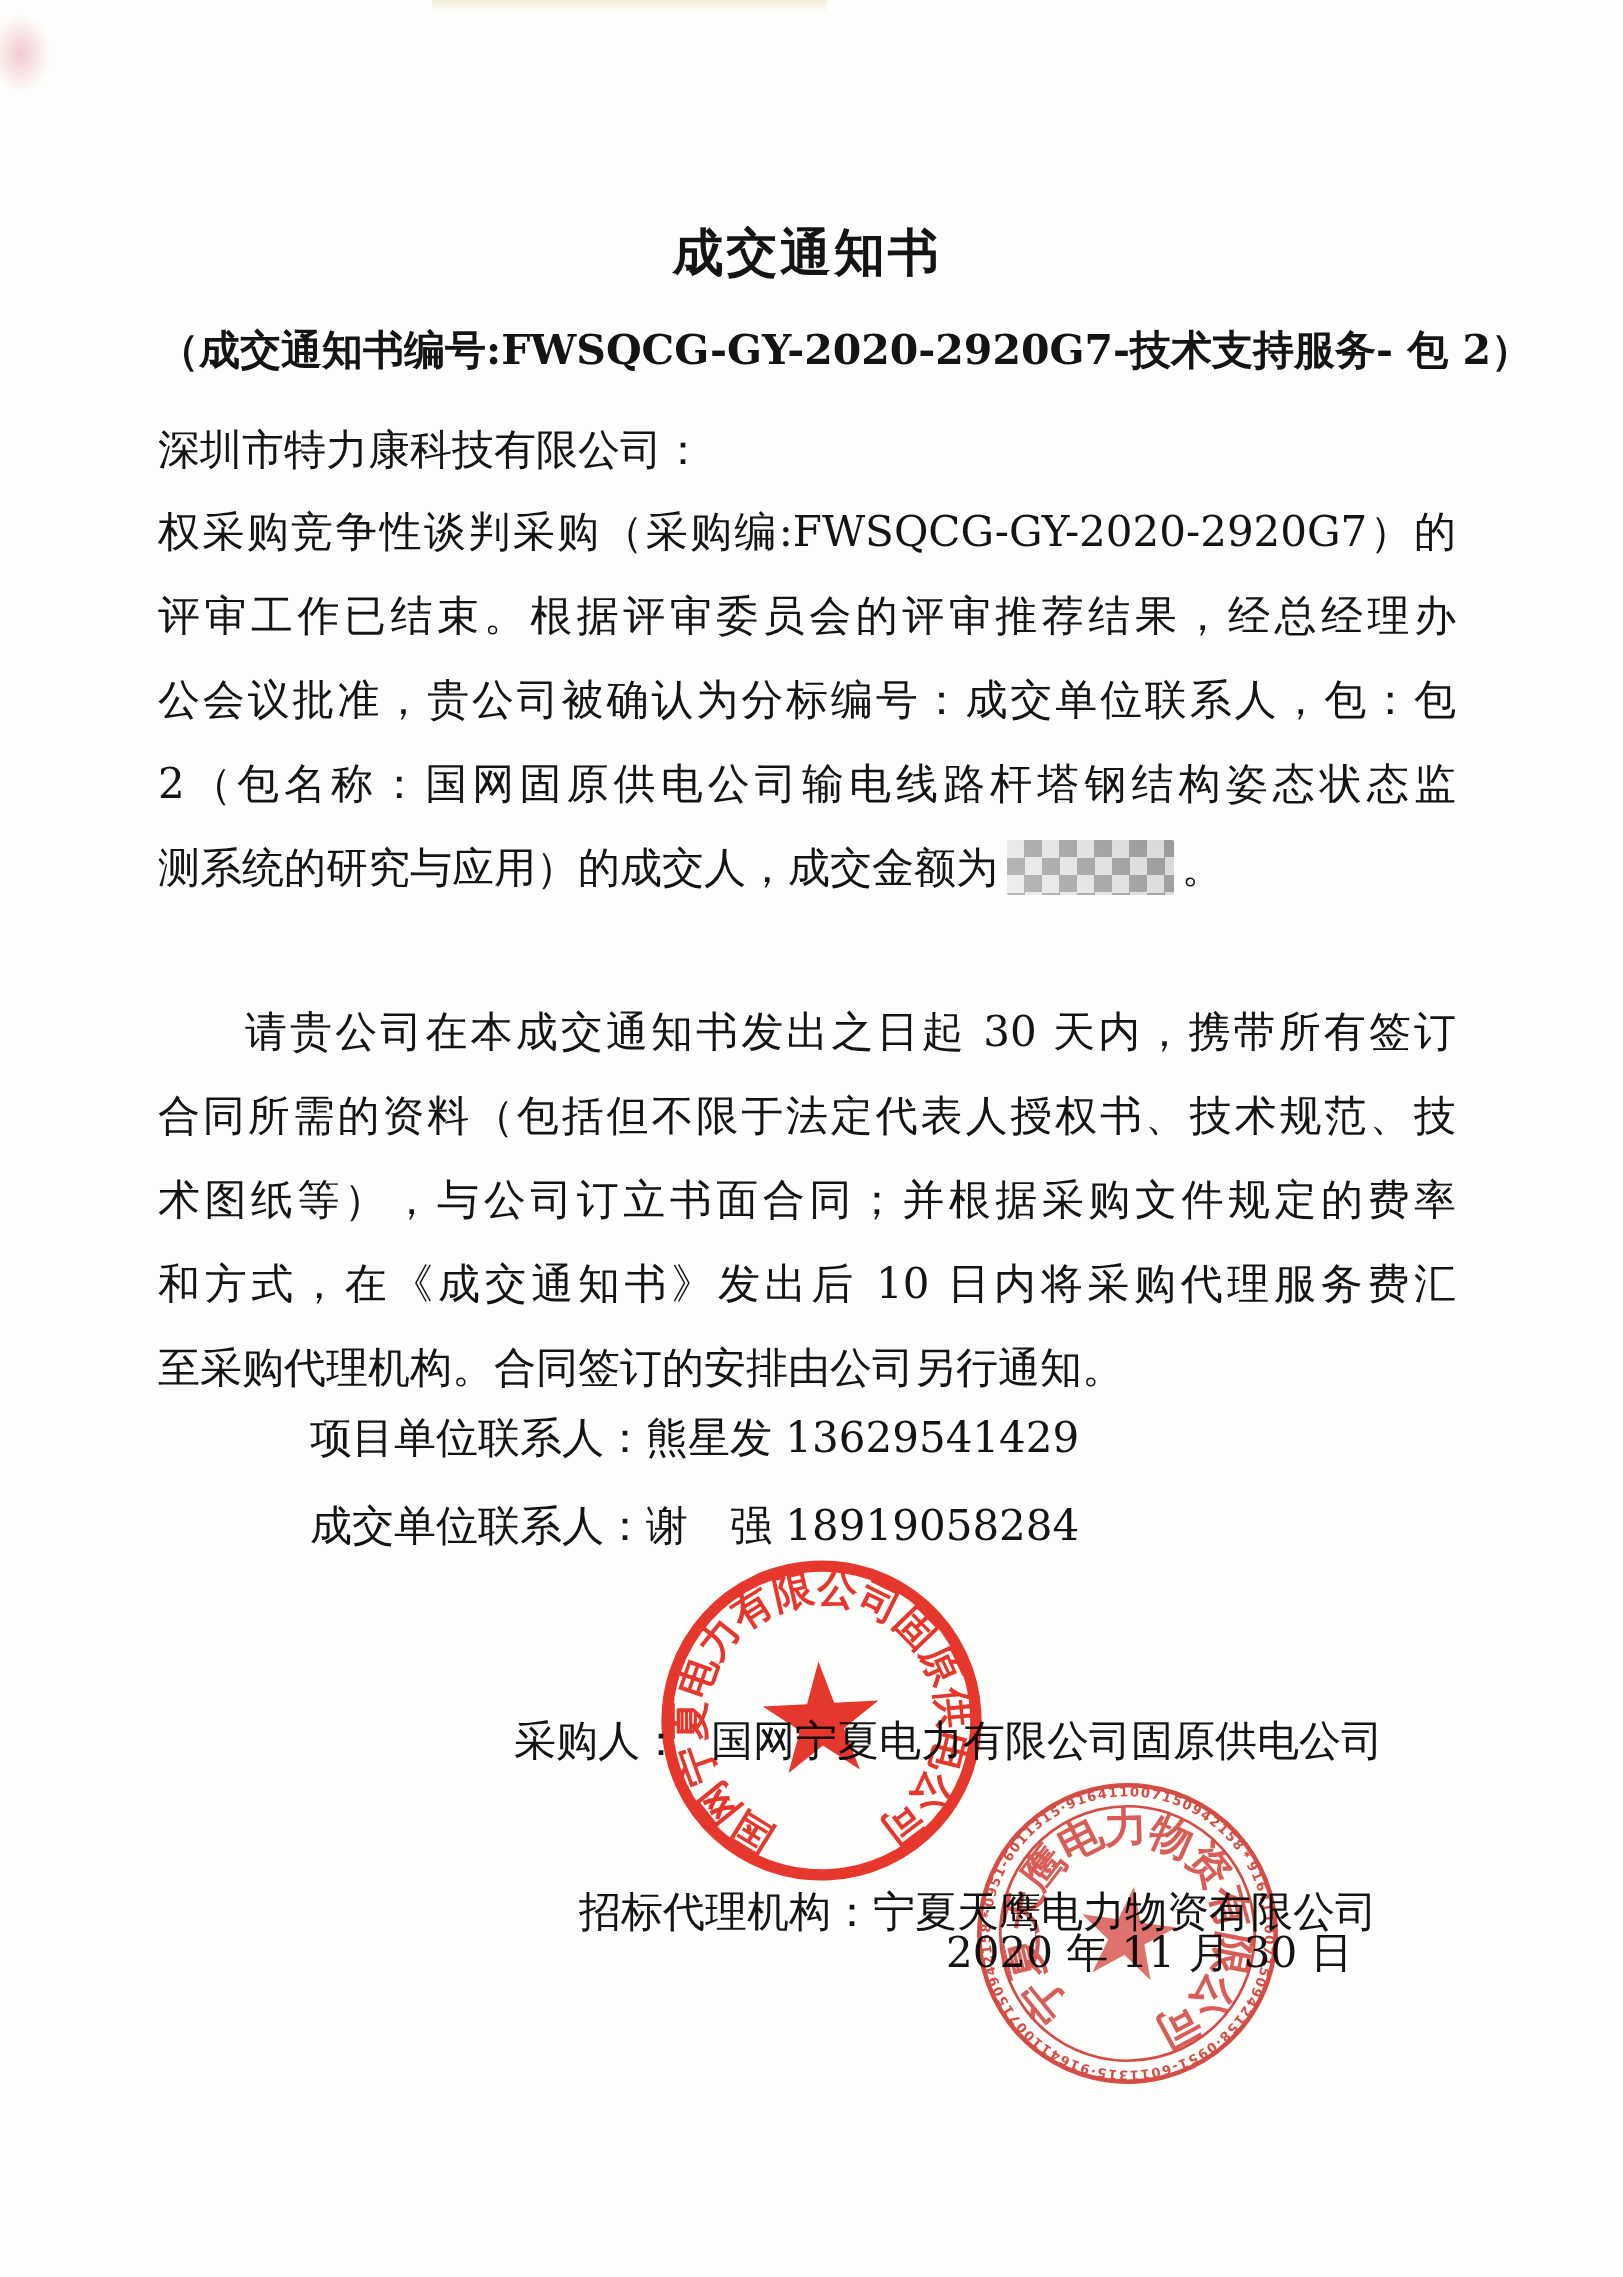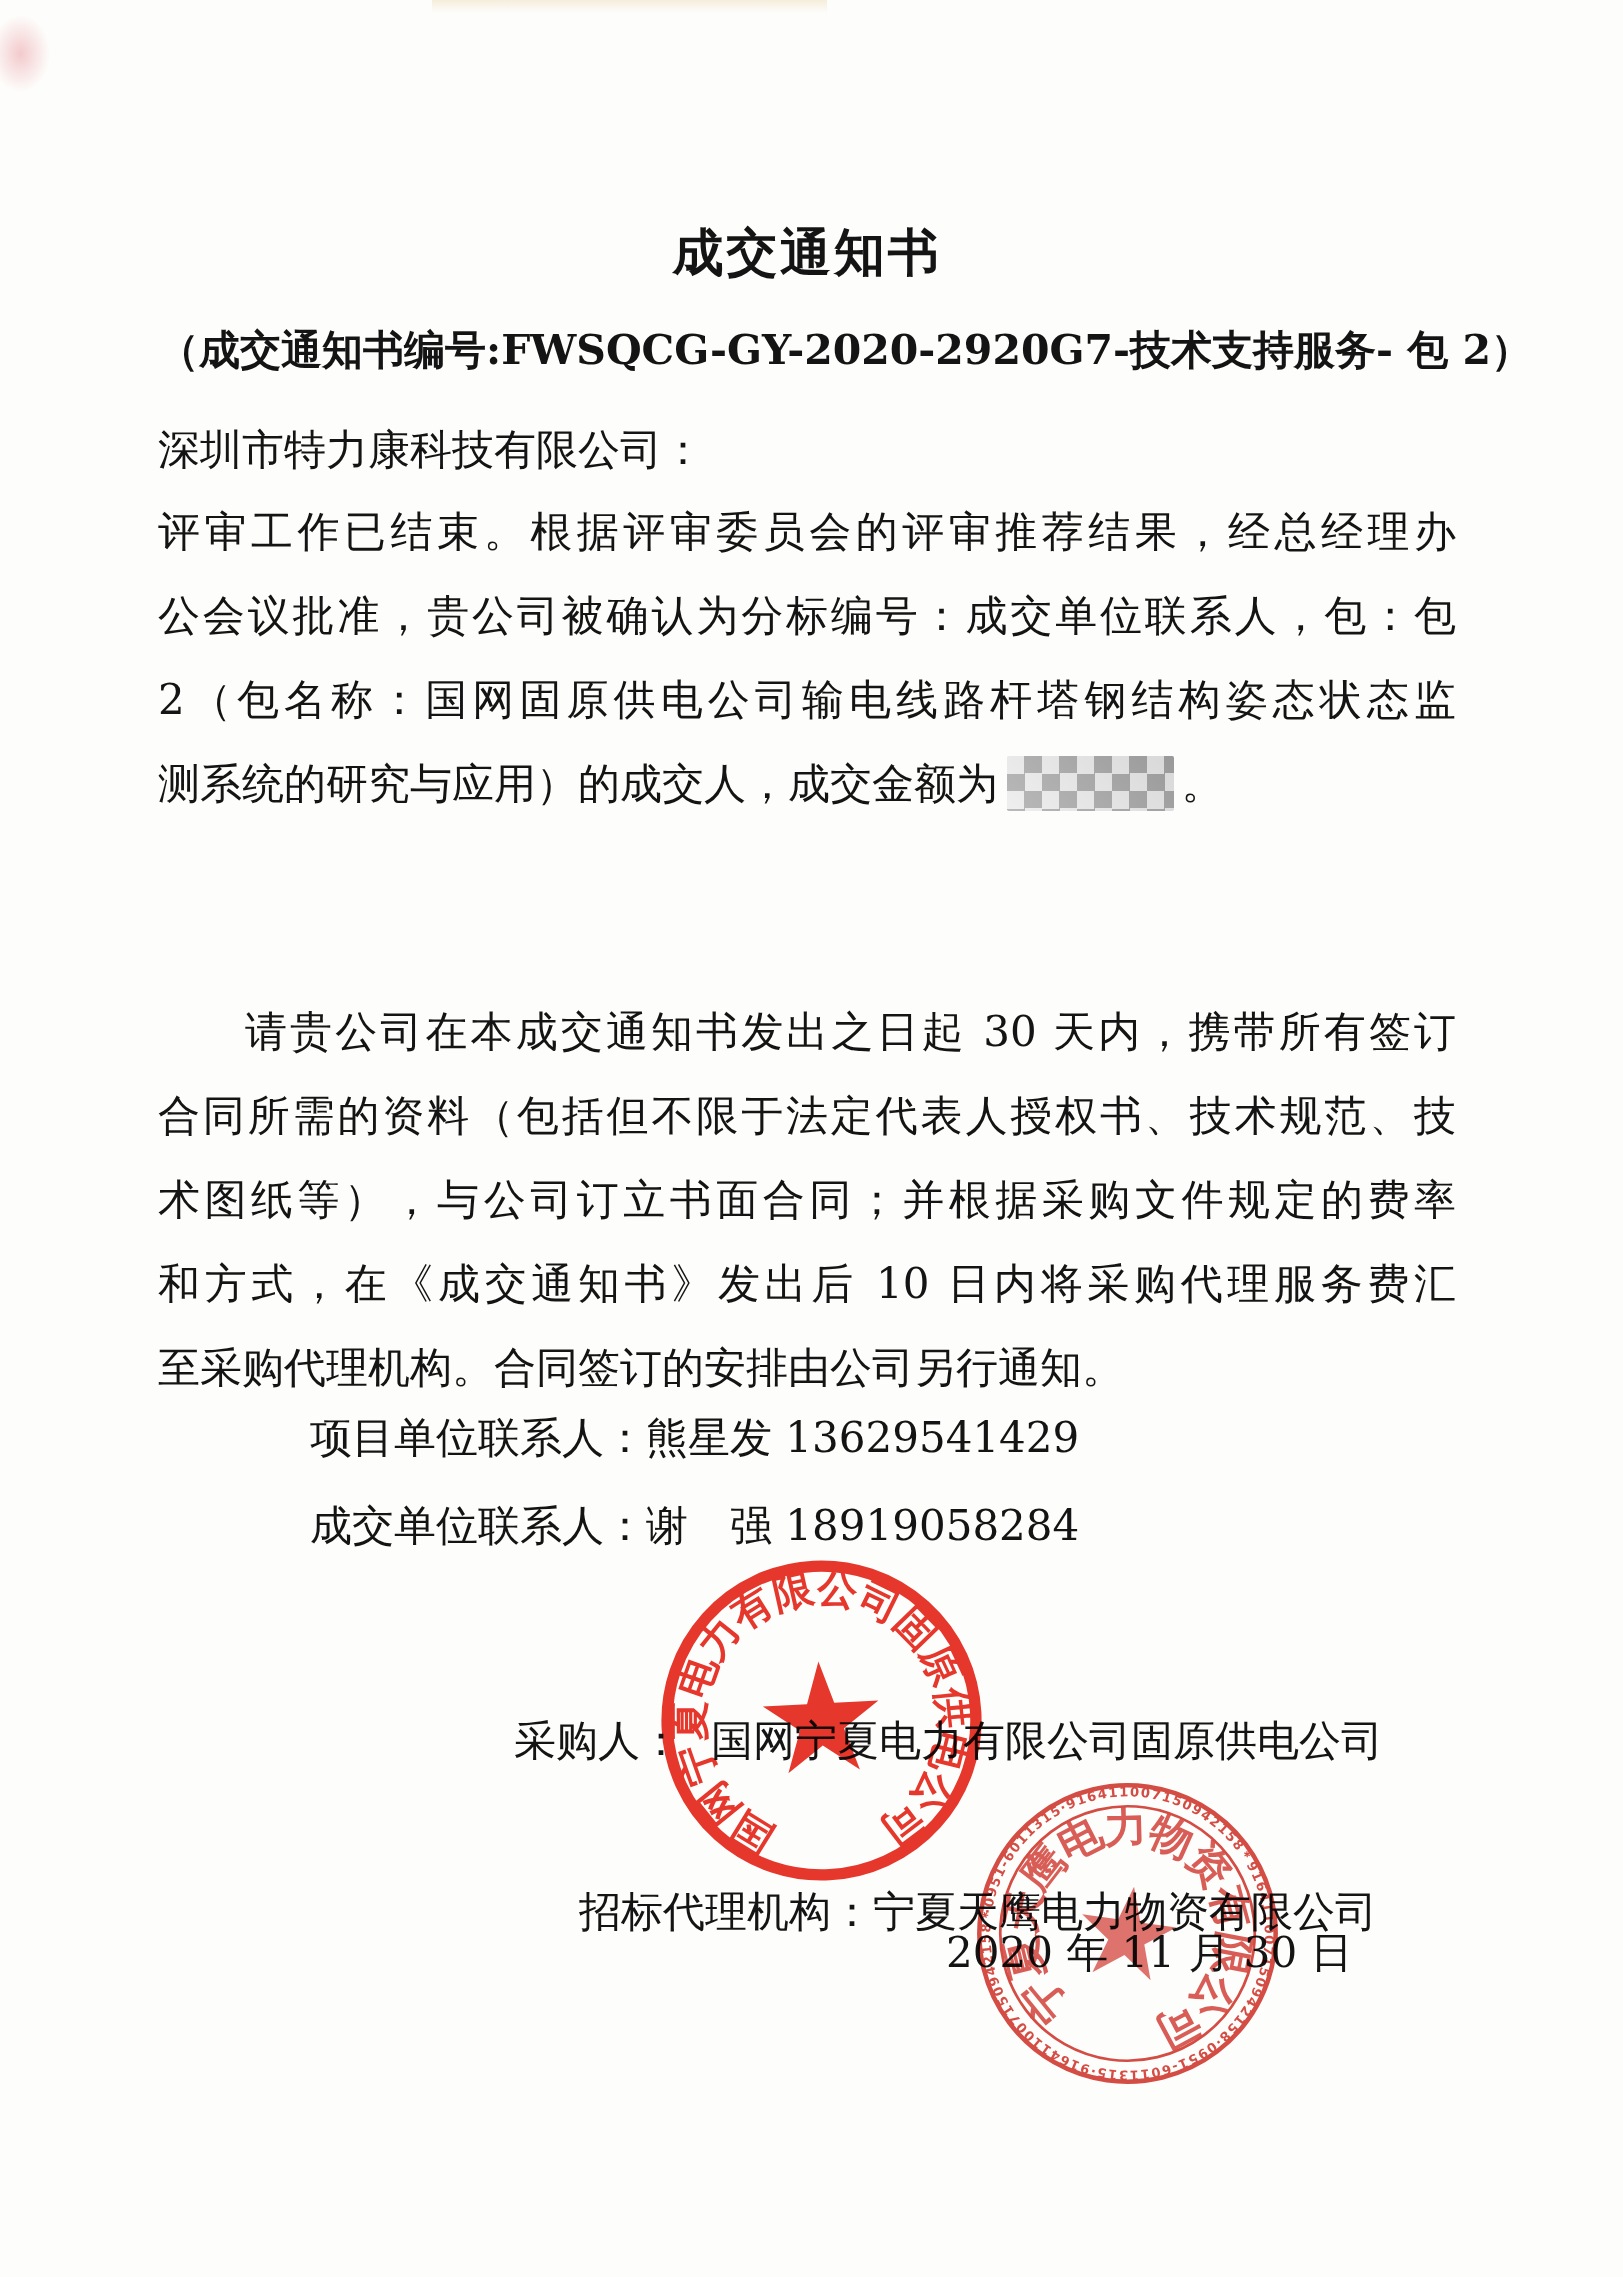--- a/index.html
+++ b/index.html
@@ -72,20 +72,21 @@
 
   <div class="content">
 
     <div class="doc-title">成交通知书</div>
 
     <div class="doc-subtitle">（成交通知书编号:FWSQCG-GY-2020-2920G7-技术支持服务- 包 2）</div>
 
     <div class="addressee">深圳市特力康科技有限公司：</div>
 
     <div class="para para1">
+      <div class="line j">权采购竞争性谈判采购（采购编:FWSQCG-GY-2020-2920G7）的</div>
       <div class="line j">评审工作已结束。根据评审委员会的评审推荐结果，经总经理办</div>
       <div class="line j">公会议批准，贵公司被确认为分标编号：成交单位联系人，包：包</div>
       <div class="line j">2（包名称：国网固原供电公司输电线路杆塔钢结构姿态状态监</div>
       <div class="line">
         <span>测系统的研究与应用）的成交人，成交金额为</span><span class="redacted"></span><span>。</span>
       </div>
     </div>
 
     <div class="para para2">
       <div class="line j indent">请贵公司在本成交通知书发出之日起 30 天内，携带所有签订</div>

